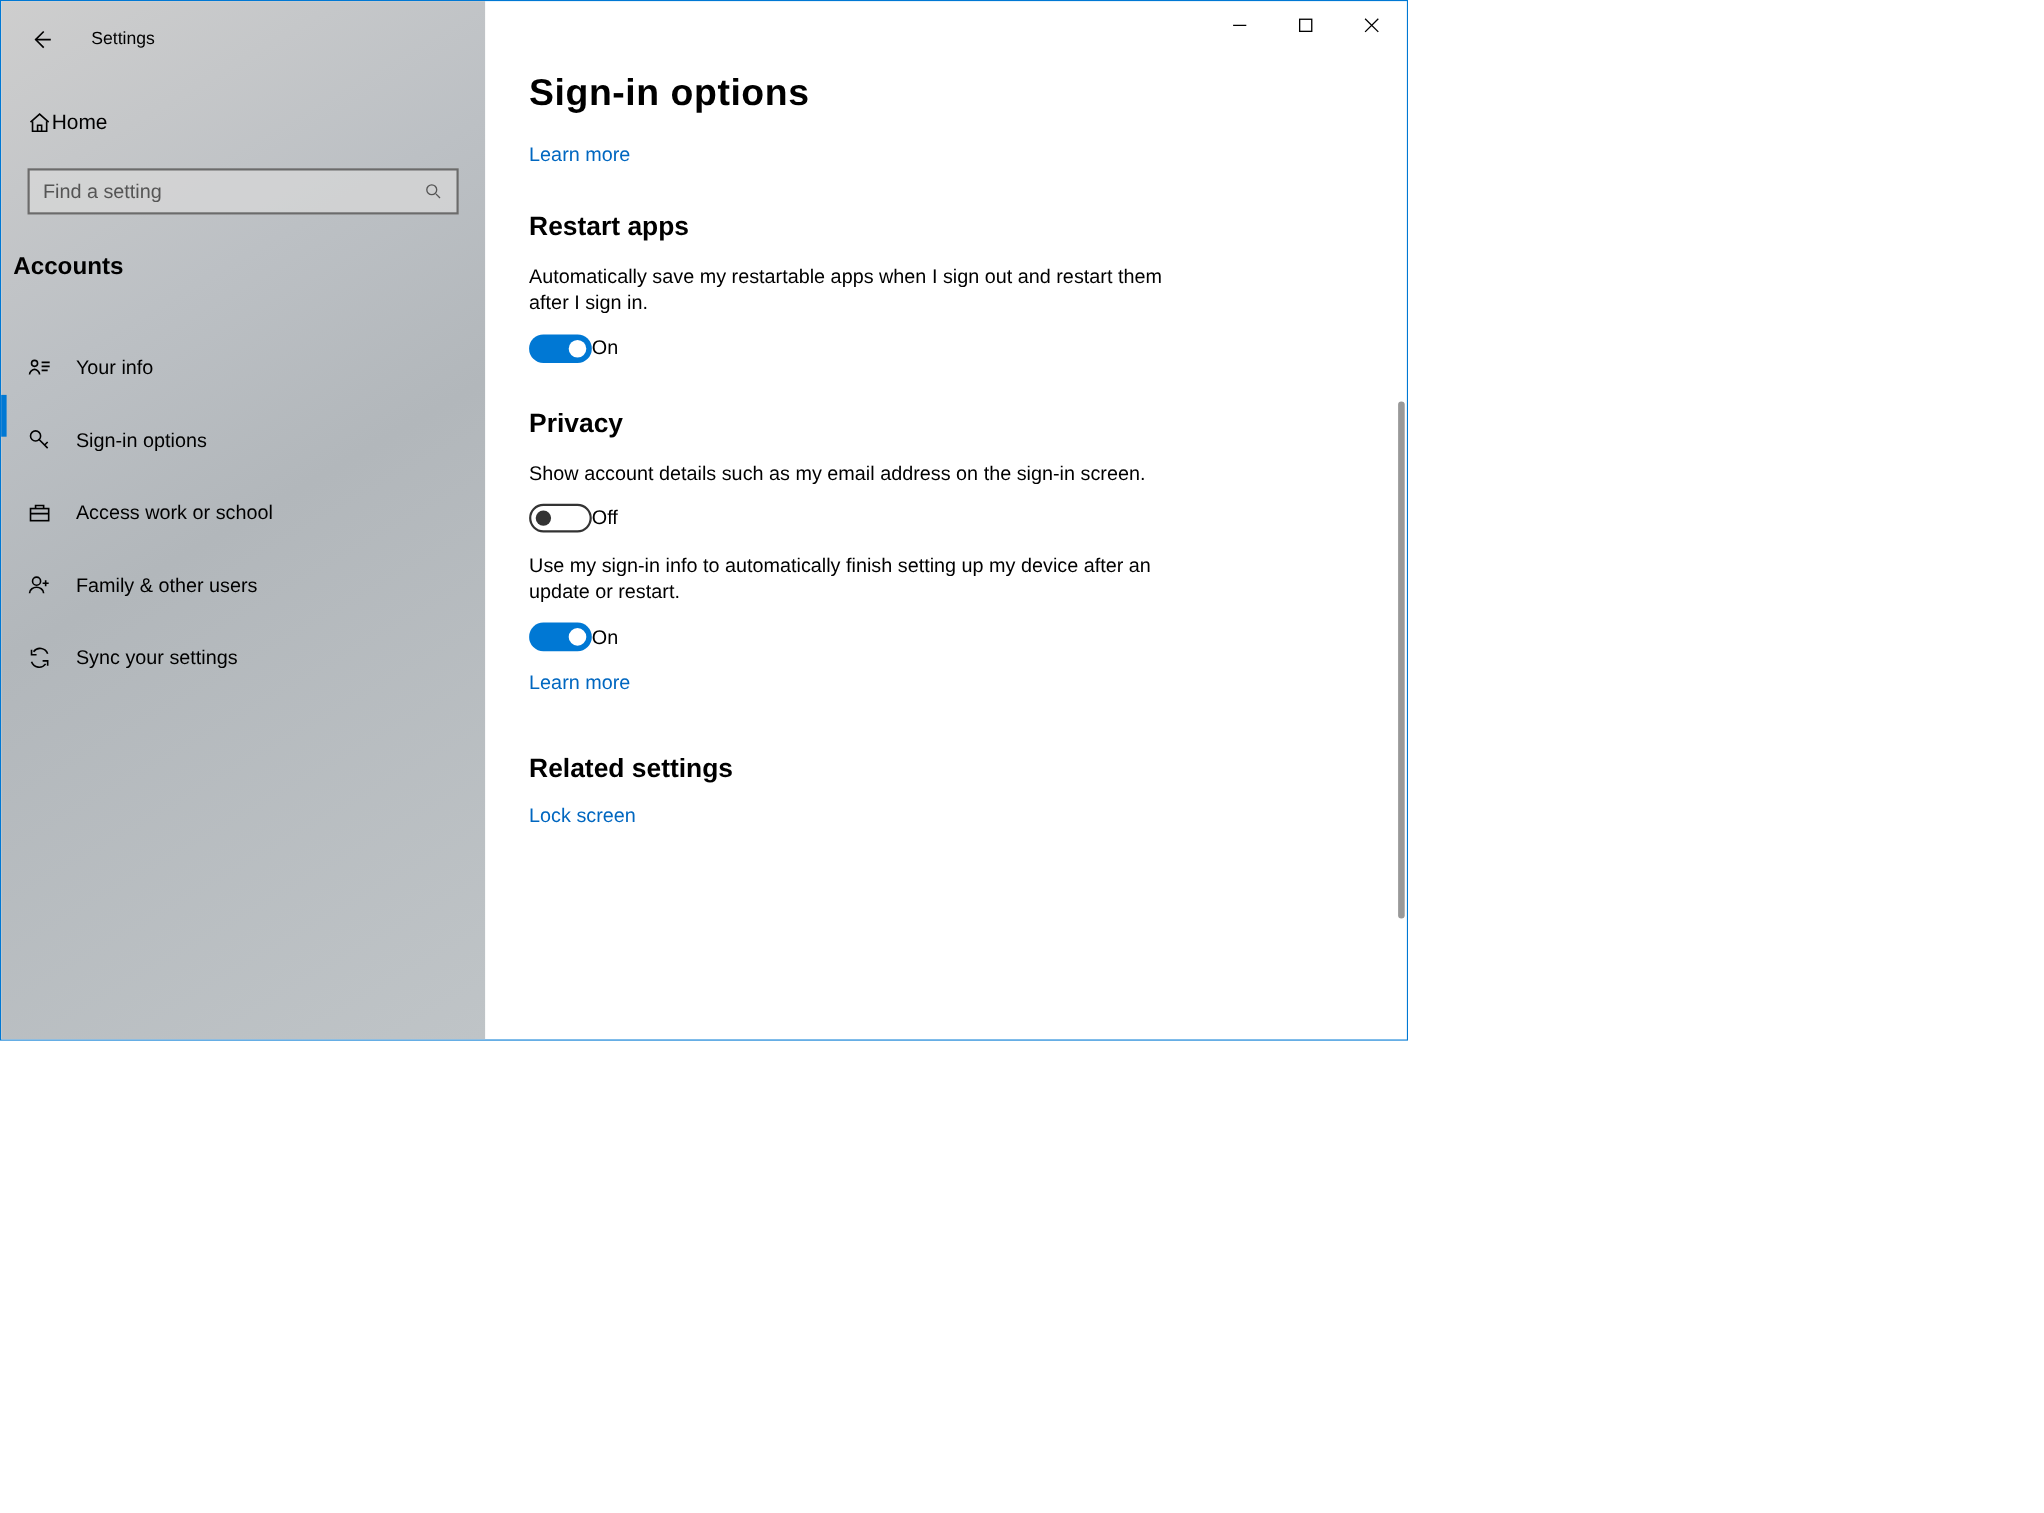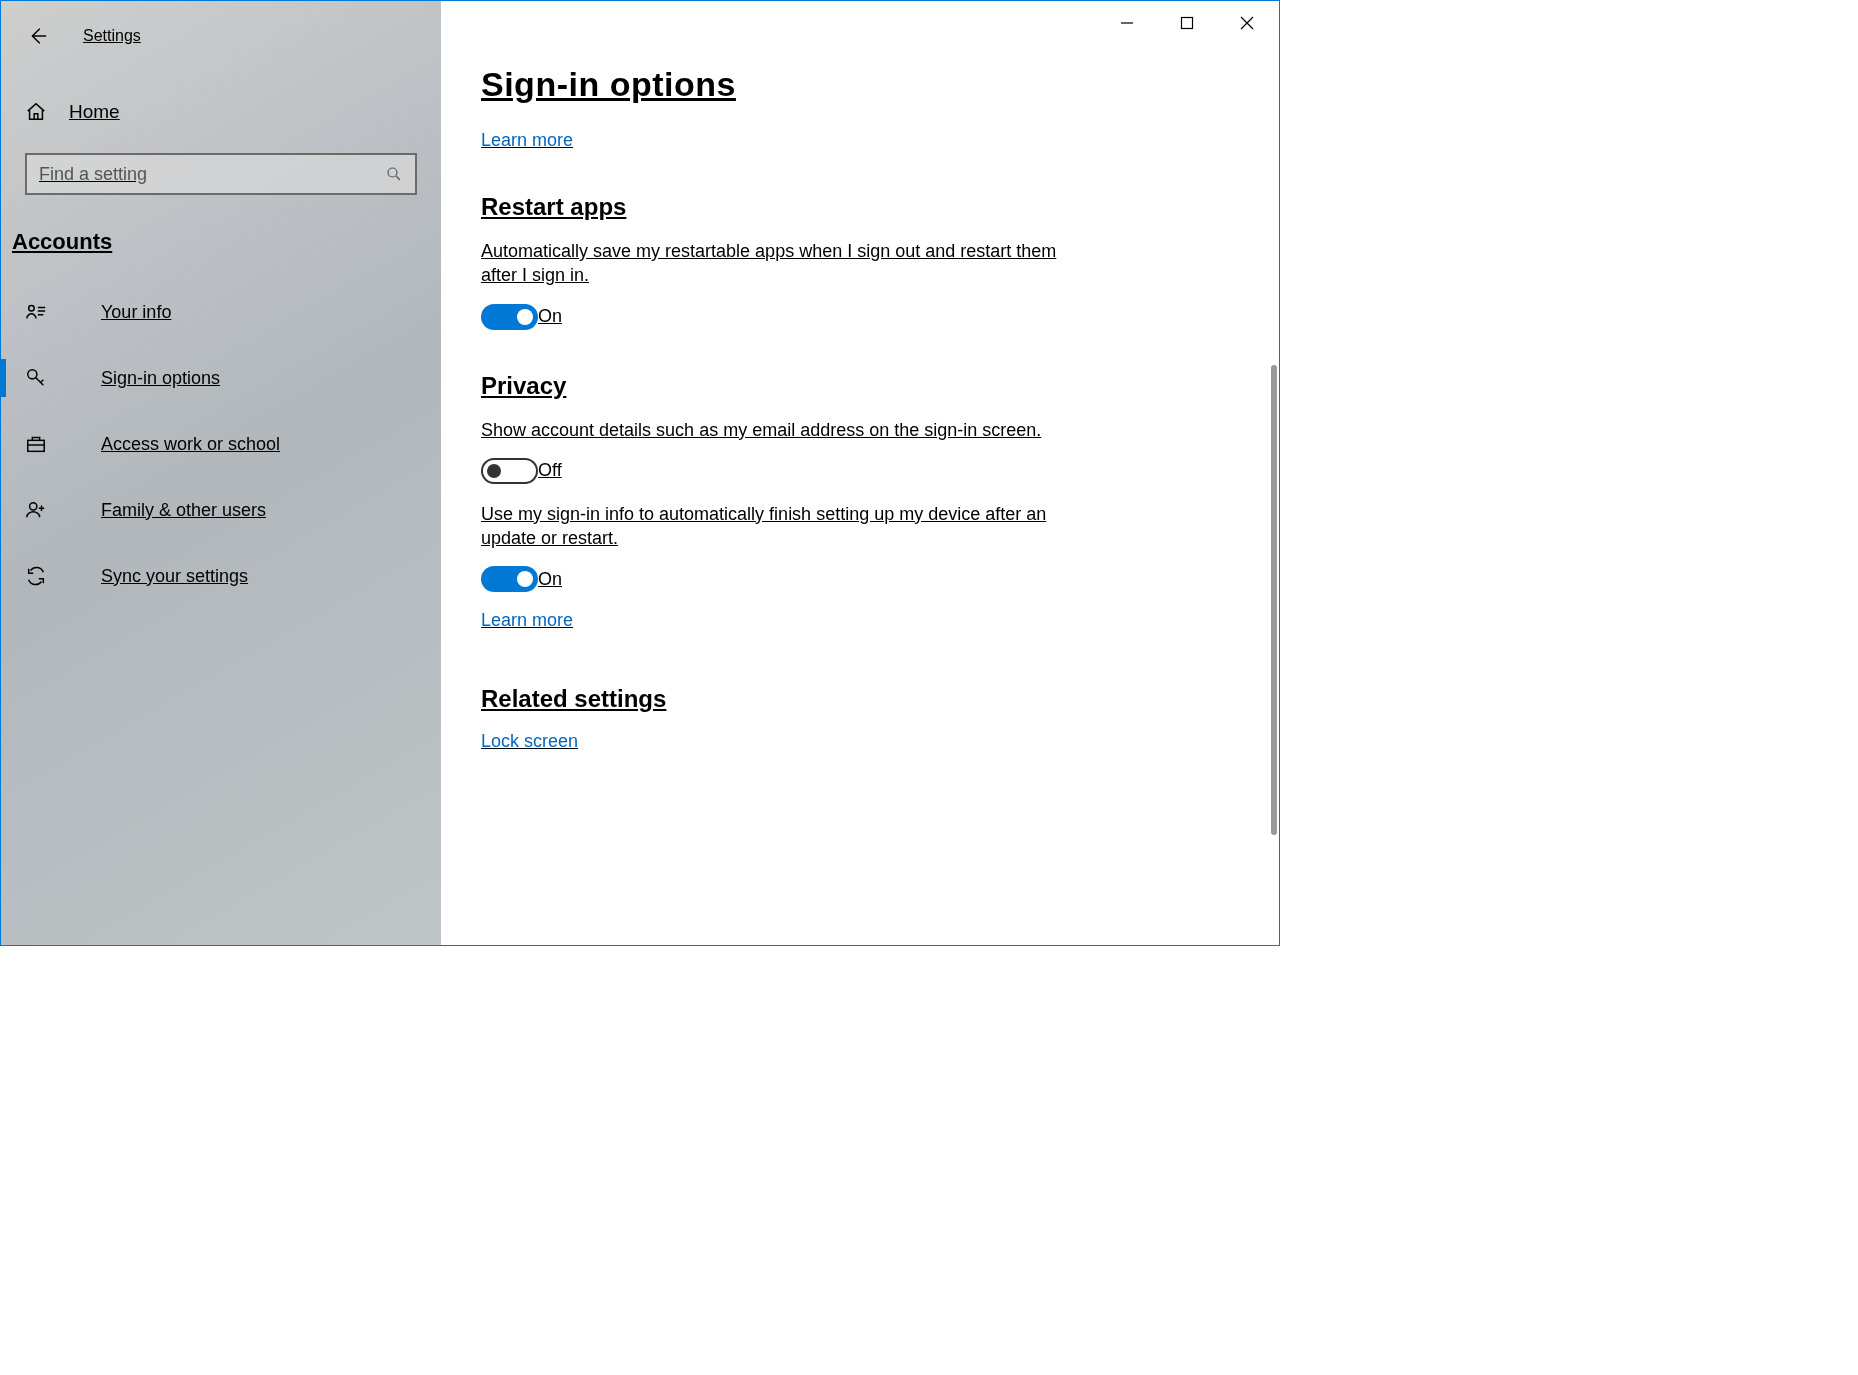--- a/index.html
+++ b/index.html
@@ -8,21 +8,20 @@
     background: #fff;
     width: 1280px;
     height: 946px;
     overflow: hidden;
     border: 1px solid #0078d4;
   }
   .app {
     display: flex;
     height: 100%;
     position: relative;
-    text-decoration: underline;
   }
   
   .sidebar {
     width: 440px;
     background: linear-gradient(150deg, #cecece 0%, #bcc0c4 30%, #b2b7bb 50%, #bfc4c7 100%);
     padding: 0;
     position: relative;
   }
   .sidebar-header {
     display: flex;
@@ -43,21 +42,21 @@
   }
   .home-row {
     display: flex;
     align-items: center;
     padding: 0 24px;
     height: 58px;
     margin-top: 22px;
     cursor: pointer;
   }
   .home-row .icon { width: 22px; height: 22px; color:#000; }
-  .home-row .label { font-size: 19px; margin-left: 22px; color:#000; }
+  .home-row .label { font-size: 19px; color:#000; }
   .search-box {
     margin: 12px 24px 0 24px;
     height: 42px;
     border: 2px solid #6b6b6b;
     background: rgba(215,215,215,0.75);
     display: flex;
     align-items: center;
     padding: 0 12px;
   }
   .search-box input {
@@ -72,26 +71,25 @@
   .search-icon { width: 18px; height: 18px; color:#555; }
   .category-label {
     padding: 34px 24px 10px 11px;
     font-size: 22px;
     font-weight: 600;
     color:#000;
   }
   .nav-list { margin-top: 14px; }
   .nav-item {
     display: flex;
-    align-items: center;
+    align-items: flex-end;
     height: 66px;
     padding: 0 24px;
     cursor: pointer;
     position: relative;
-    gap: 32px;
   }
   .nav-item .icon { width: 22px; height: 22px; color:#000; }
   .nav-item .label { font-size: 18px; margin-left: 22px; color:#000; }
   .nav-item.active::before {
     content:"";
     position:absolute;
     left:0; top:14px; bottom:14px;
     width:5px;
     background:#0078d4;
   }

